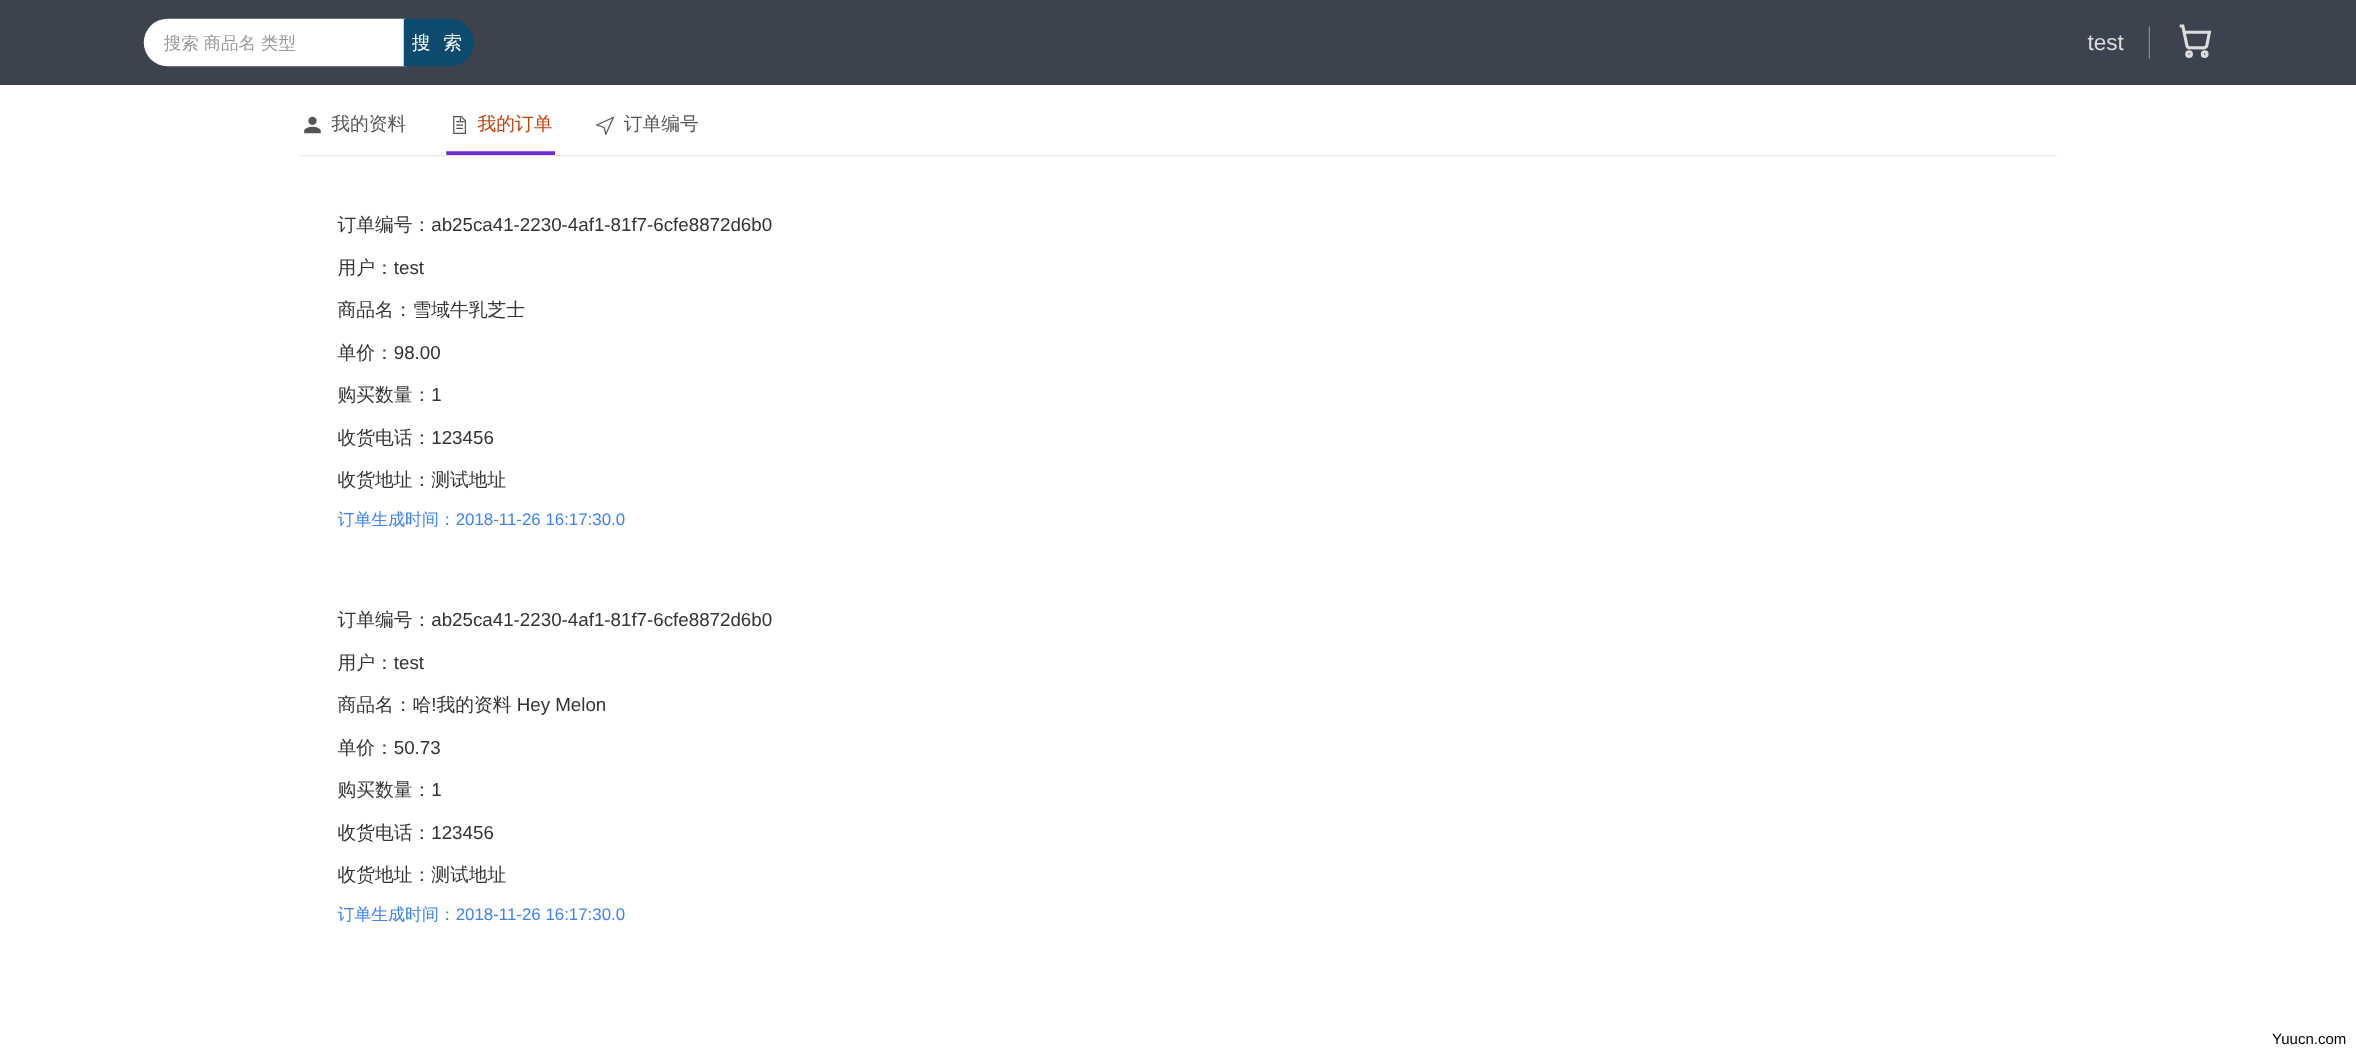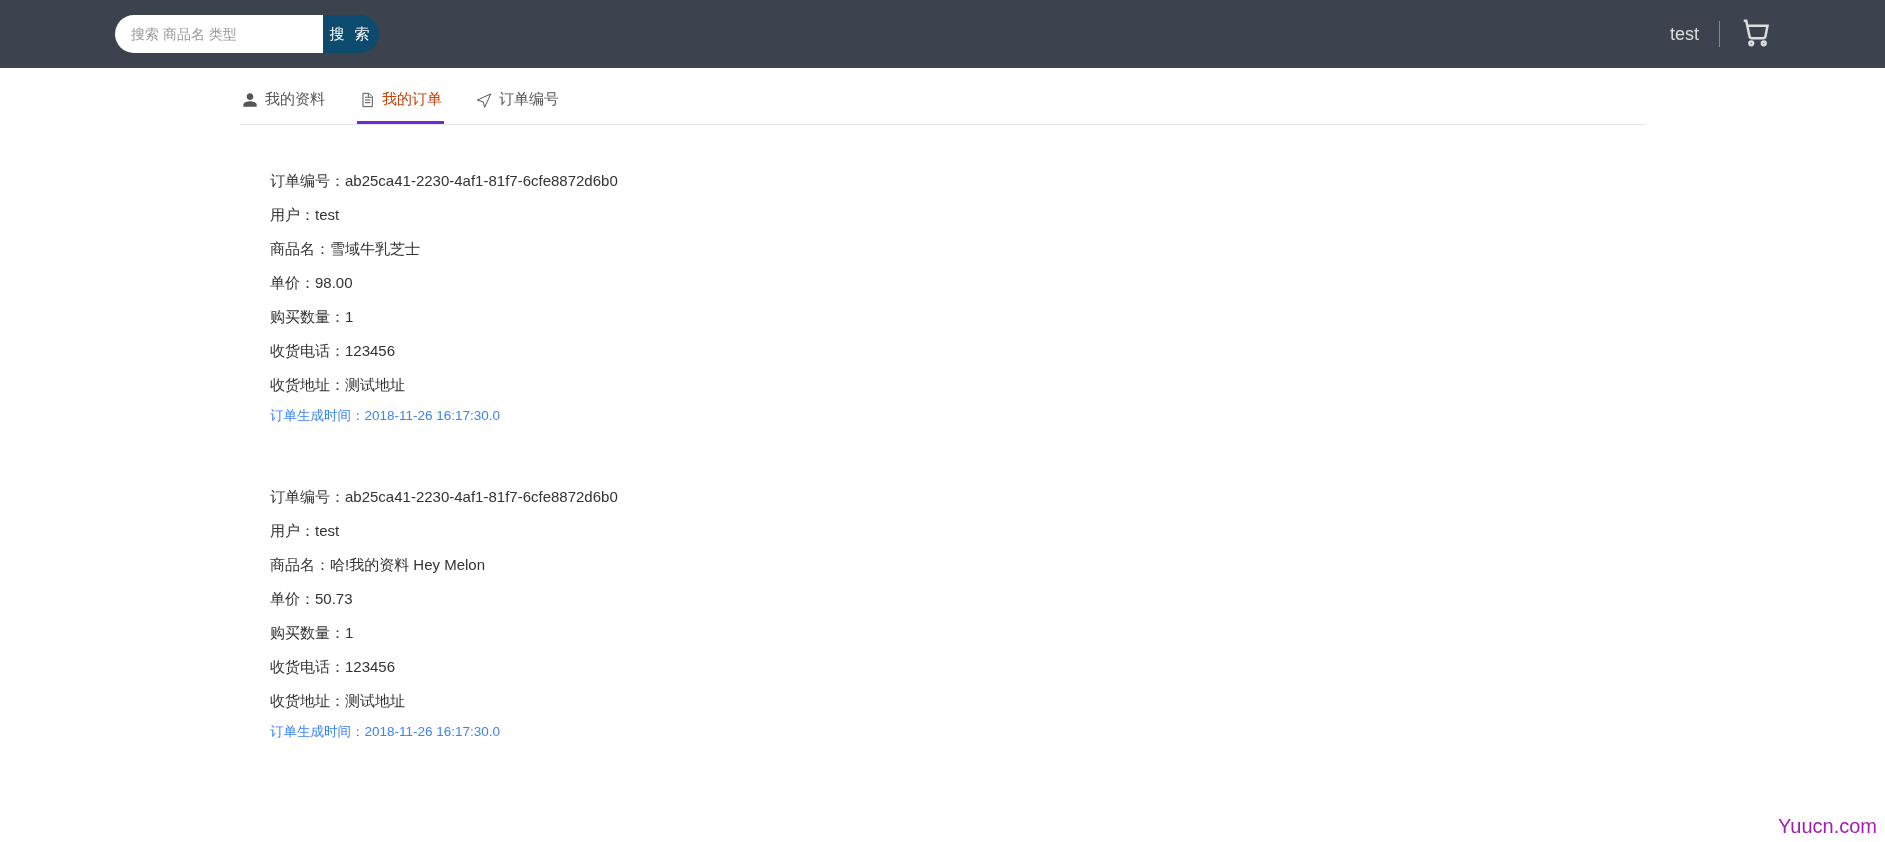--- a/index.html
+++ b/index.html
@@ -125,22 +125,22 @@
     }
     .order-time {
       font-size: 13.5px;
       color: #3b82f6;
       margin-top: 5px;
     }
     .watermark {
       position: fixed;
       bottom: 4px;
       right: 8px;
-      font-size: 20px;
-      color: #a21caf;
+      font-size: 12px;
+      color: #000000;
       font-family: Arial, sans-serif;
     }
   </style>
 </head>
 <body>
 
 <div class="topbar">
   <div class="search-wrap">
     <input class="search-input" type="text" placeholder="搜索 商品名 类型" style="">
     <button class="search-btn">搜 索</button>

